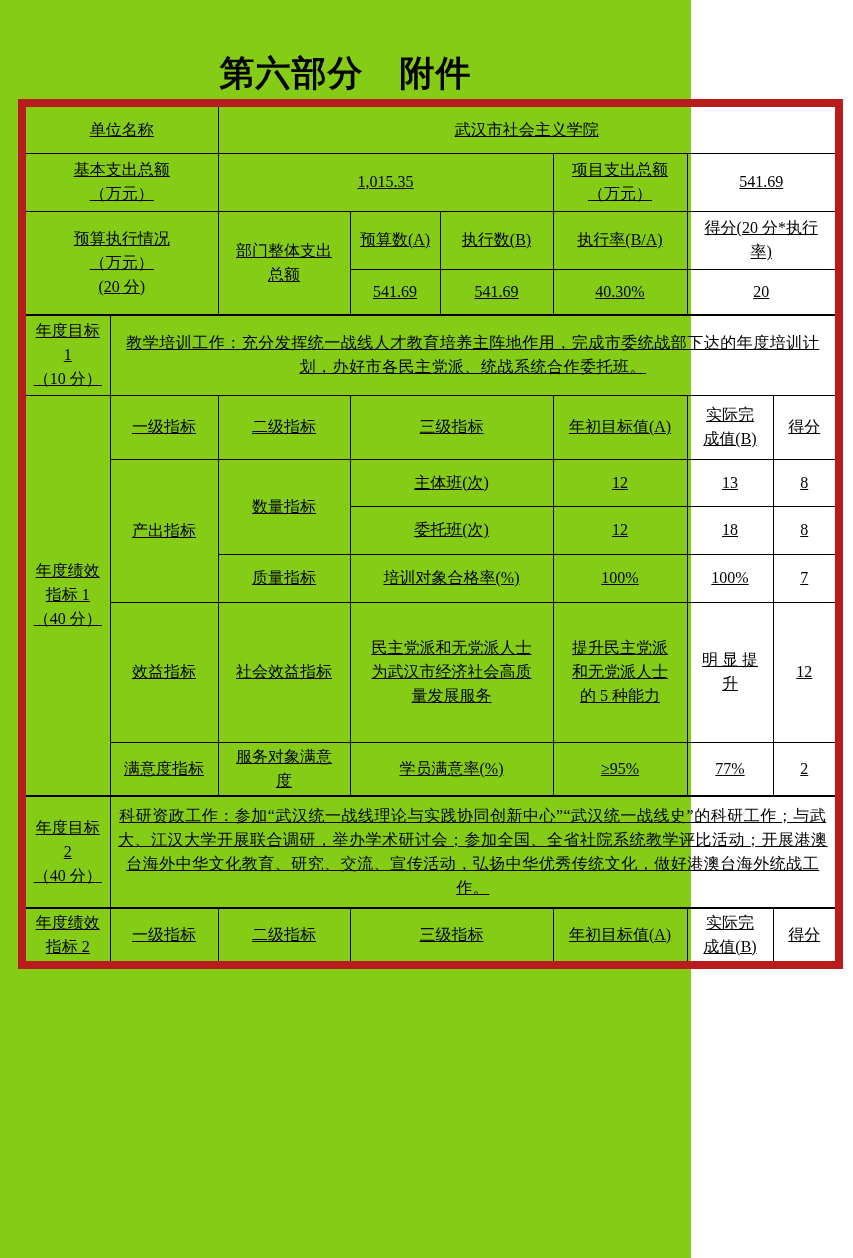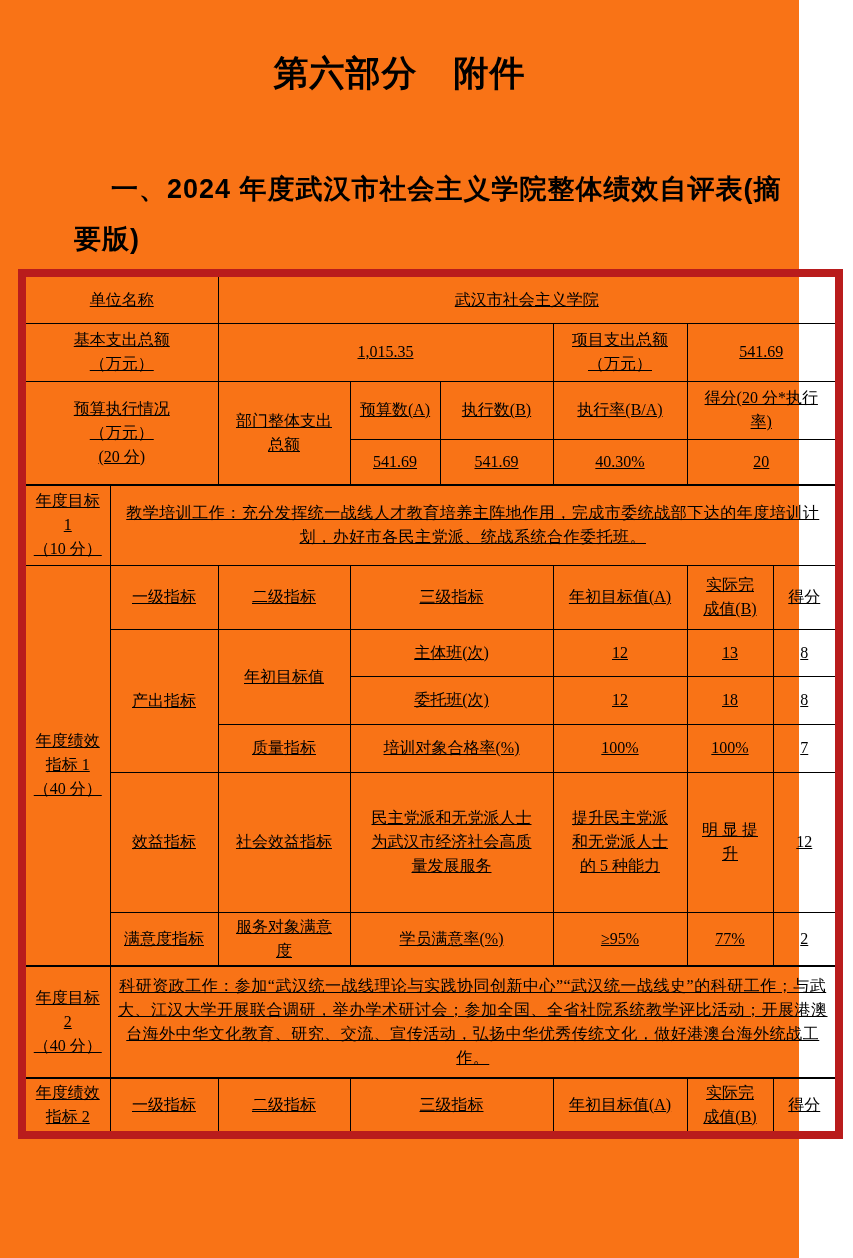--- a/index.html
+++ b/index.html
@@ -3,21 +3,21 @@
 <meta charset="utf-8">
 <style>
   * { margin: 0; padding: 0; box-sizing: border-box; }
   html, body { background: #ffffff; }
   body {
     width: 853px; height: 1258px;
     font-family: "Liberation Serif", "DejaVu Serif", serif;
     color: #000;
     overflow: hidden;
   }
-  .page { width: 799px; height: 1258px; position: relative; background: #f97316; }
+  .page { width: 691px; height: 1258px; position: relative; background: #84cc16; }
 
   .doc-title {
     padding-top: 52px;
     text-align: center;
     font-family: "Liberation Sans", "DejaVu Sans", sans-serif;
     font-weight: 700;
     font-size: 35px;
     line-height: 42px;
     letter-spacing: 1px;
     white-space: pre;
@@ -67,22 +67,20 @@
   .g2 { line-height: 28px; }
   .pad-l { padding-left: 12px; }
 </style>
 </head>
 <body>
 
 <div class="page">
 
   <div class="doc-title">第六部分　附件</div>
 
-  <div class="doc-subtitle">一、2024 年度武汉市社会主义学院整体绩效自评表(摘
-要版)</div>
 
   <table class="report">
     <colgroup>
       <col style="width:88px">
         <col style="width:108px">
         <col style="width:132px">
         <col style="width:90px">
       <col style="width:113px">
         <col style="width:134px">
         <col style="width:86px">
@@ -139,21 +137,21 @@
       <td>二级指标</td>
       <td colspan="2">三级指标</td>
       <td>年初目标值(A)</td>
       <td class="ml">实际完
 成值(B)</td>
       <td>得分</td>
     </tr>
 
     <tr style="height:47px">
       <td rowspan="3">产出指标</td>
-      <td rowspan="2">年初目标值</td>
+      <td rowspan="2">数量指标</td>
       <td colspan="2">主体班(次)</td>
       <td>12</td>
       <td>13</td>
       <td>8</td>
     </tr>
 
     <tr style="height:48px">
       <td colspan="2">委托班(次)</td>
       <td>12</td>
       <td>18</td>

